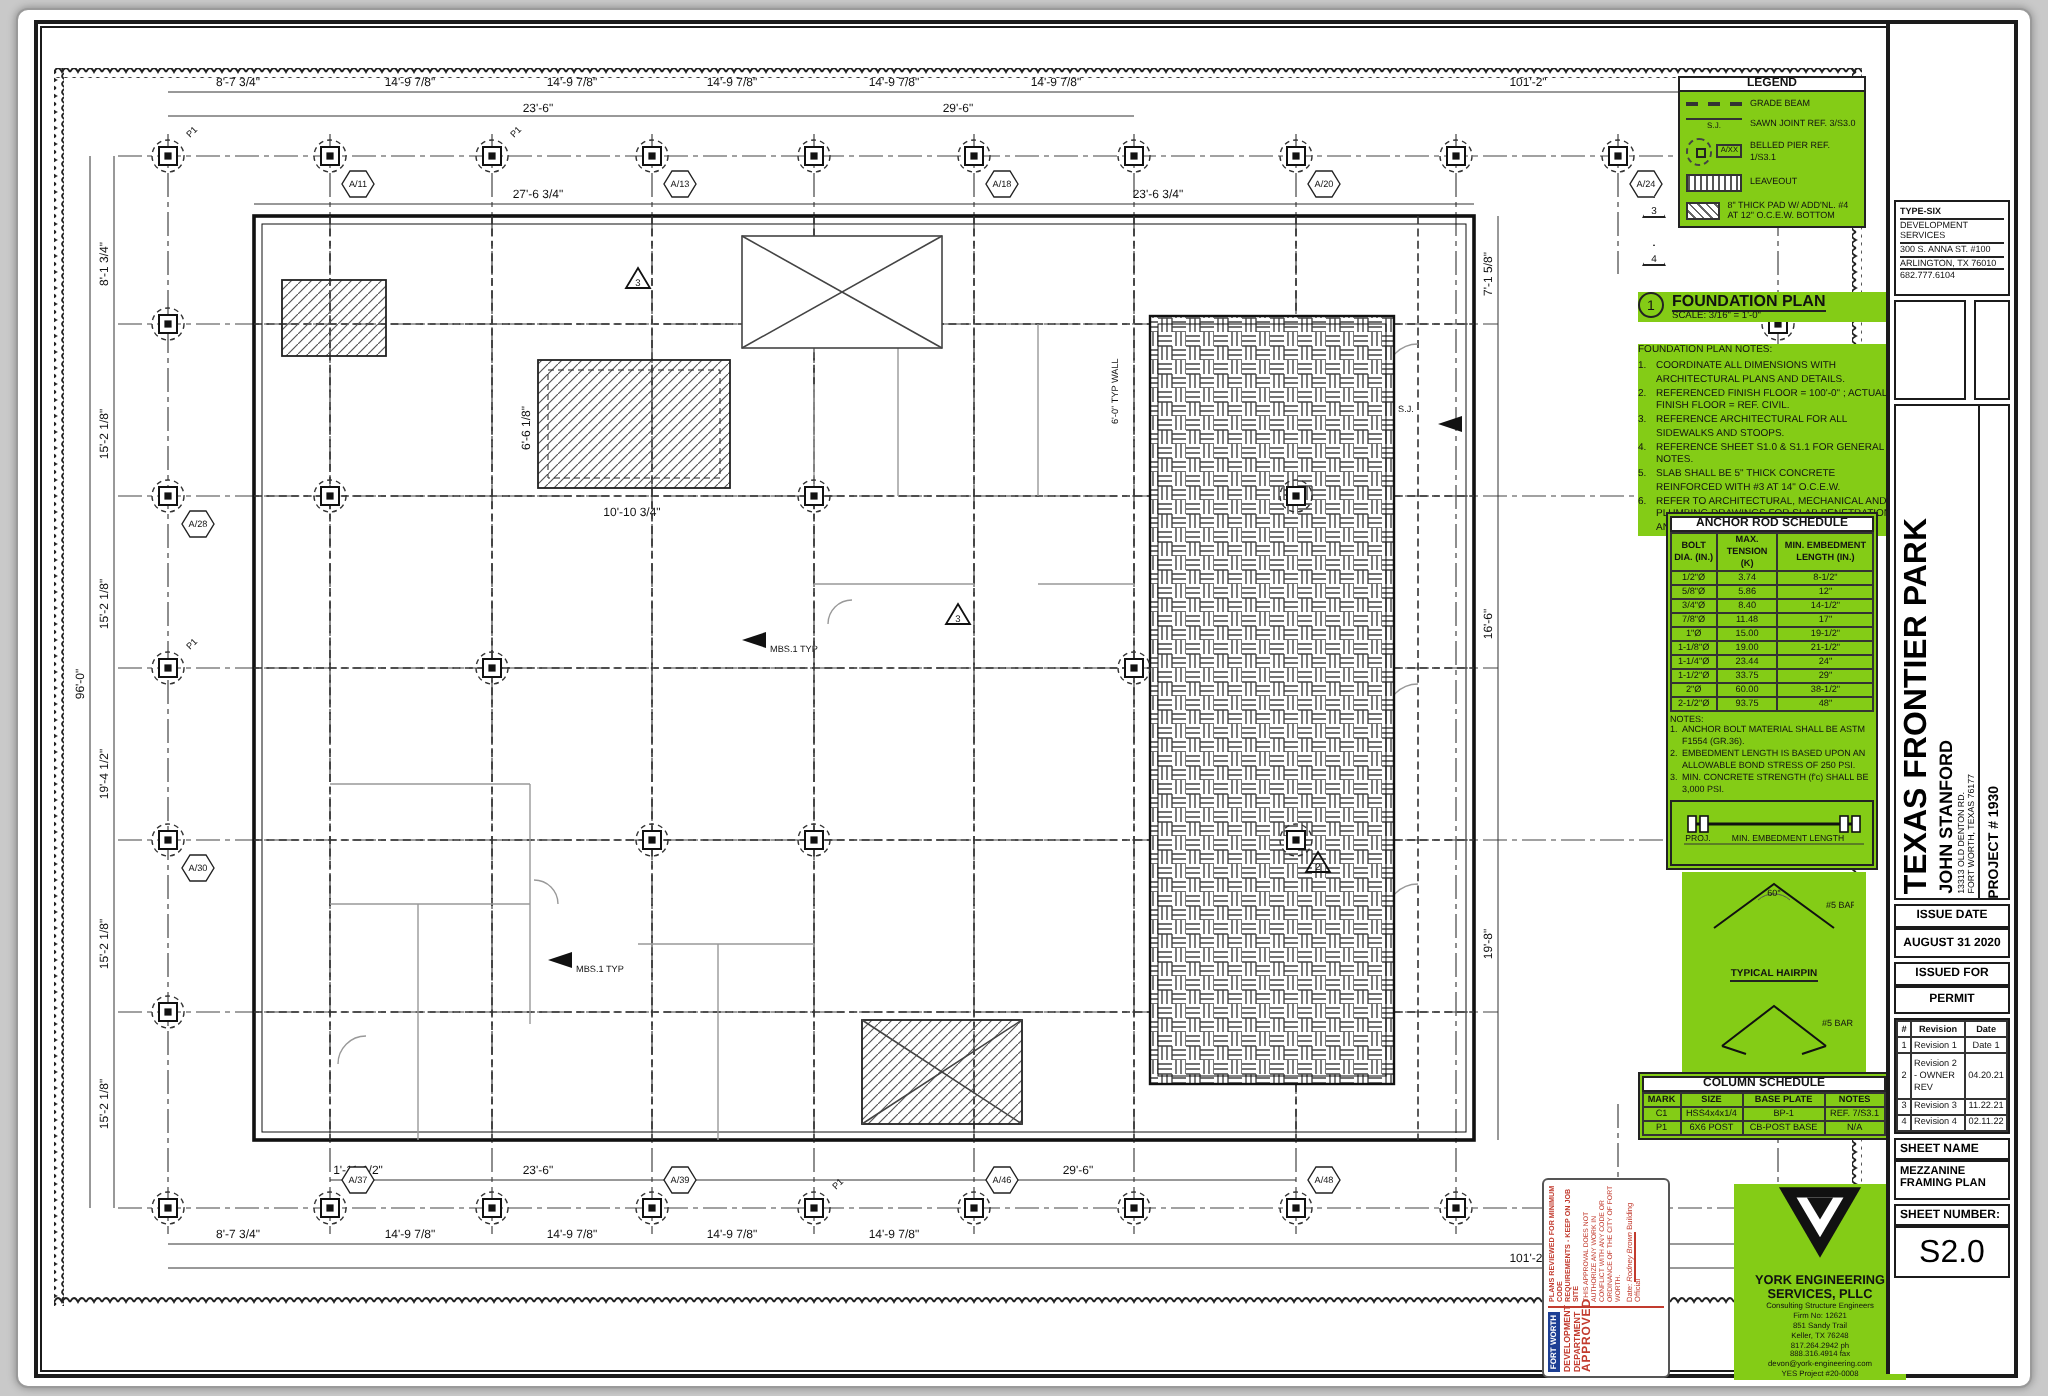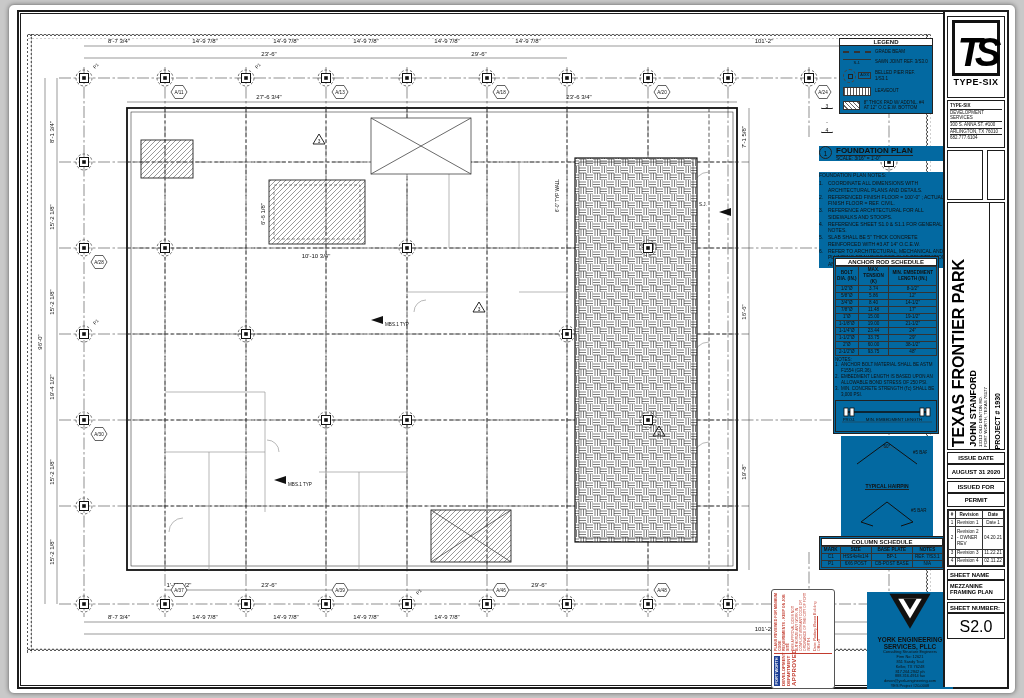--- a/index.html
+++ b/index.html
@@ -8,21 +8,21 @@
   #frame { position:absolute; left:8px; top:5px; width:992px; height:679px; border:2px solid #1b1b1b; box-shadow:inset 0 0 0 1px #fff, inset 0 0 0 2px #1b1b1b; background:#fff; }
   #plan-area { position:absolute; left:0; top:0; width:924px; height:675px; }
   #title-col { position:absolute; right:0; top:0; width:64px; height:675px; border-left:2px solid #1b1b1b; background:#fff; }
   .tb-box { position:absolute; left:2px; right:2px; border:1px solid #1b1b1b; background:#fff; overflow:hidden; }
   .tiny { font-size:4.5px; line-height:1.25; color:#111; }
   .hdr { font-size:6px; text-align:center; border-bottom:1px solid #1b1b1b; background:#fff; font-weight:bold; }
   .vrot { writing-mode:vertical-rl; transform:rotate(180deg); white-space:nowrap; }
   table { border-collapse:collapse; width:100%; }
   td,th { border:1px solid #333; font-size:4.6px; padding:0 1px; text-align:center; color:#111; line-height:1.3; }
   th { font-weight:bold; }
-  .panel { position:absolute; background:#0369a1; color:#111; }
+  .panel { position:absolute; background:#84cc16; color:#111; }
   .note-line { font-size:5px; line-height:1.35; display:flex; }
   .note-num { width:9px; flex:none; }
   #stamp { position:absolute; left:752px; top:577px; width:64px; height:100px; }
   #stamp-inner { position:absolute; left:-18px; top:18px; width:100px; height:64px; transform:rotate(-90deg); border:1px solid #555; border-radius:3px; background:#fff; padding:2px; display:flex; gap:2px; }
   .red { color:#c23b2e; }
   .fw-logo { background:#1d3f94; color:#fff; font-size:4px; font-weight:bold; text-align:center; padding:1px 1px; line-height:1.1; }
   .sigline { border-bottom:1px solid #c23b2e; }
 </style>
 </head>
 <body>
@@ -537,24 +537,20 @@
   <div class="tiny" style="font-size:3.9px;">817.264.2942 ph</div>
   <div class="tiny" style="font-size:3.9px;">888.316.4914 fax</div>
   <div class="tiny" style="font-size:3.9px;">devon@york-engineering.com</div>
   <div class="tiny" style="font-size:3.9px;">YES Project #20-0008</div>
   
   
 </div>
 
 <div id="title-col">
 
-  <div class="tb-box" style="top:4px; height:82px; text-align:center;">
-    <div style="font-size:40px; font-weight:bold; font-style:italic; letter-spacing:-7px; line-height:58px; border:3px solid #111; margin:3px 4px 1px; height:56px;">TS</div>
-    <div style="font-size:9px; font-weight:bold; letter-spacing:.5px;">TYPE-SIX</div>
-  </div>
 
   <div class="tb-box" style="top:88px; height:48px; padding:2px;">
     <div class="tiny" style="font-weight:bold; border-bottom:1px solid #222;">TYPE-SIX</div>
     <div class="tiny" style="border-bottom:1px solid #222;">DEVELOPMENT SERVICES</div>
     <div class="tiny" style="border-bottom:1px solid #222;">300 S. ANNA ST. #100</div>
     <div class="tiny" style="border-bottom:1px solid #222;">ARLINGTON, TX 76010</div>
     <div class="tiny">682.777.6104</div>
   </div>
 
   <div class="tb-box" style="top:138px; height:50px; width:36px;"></div>

